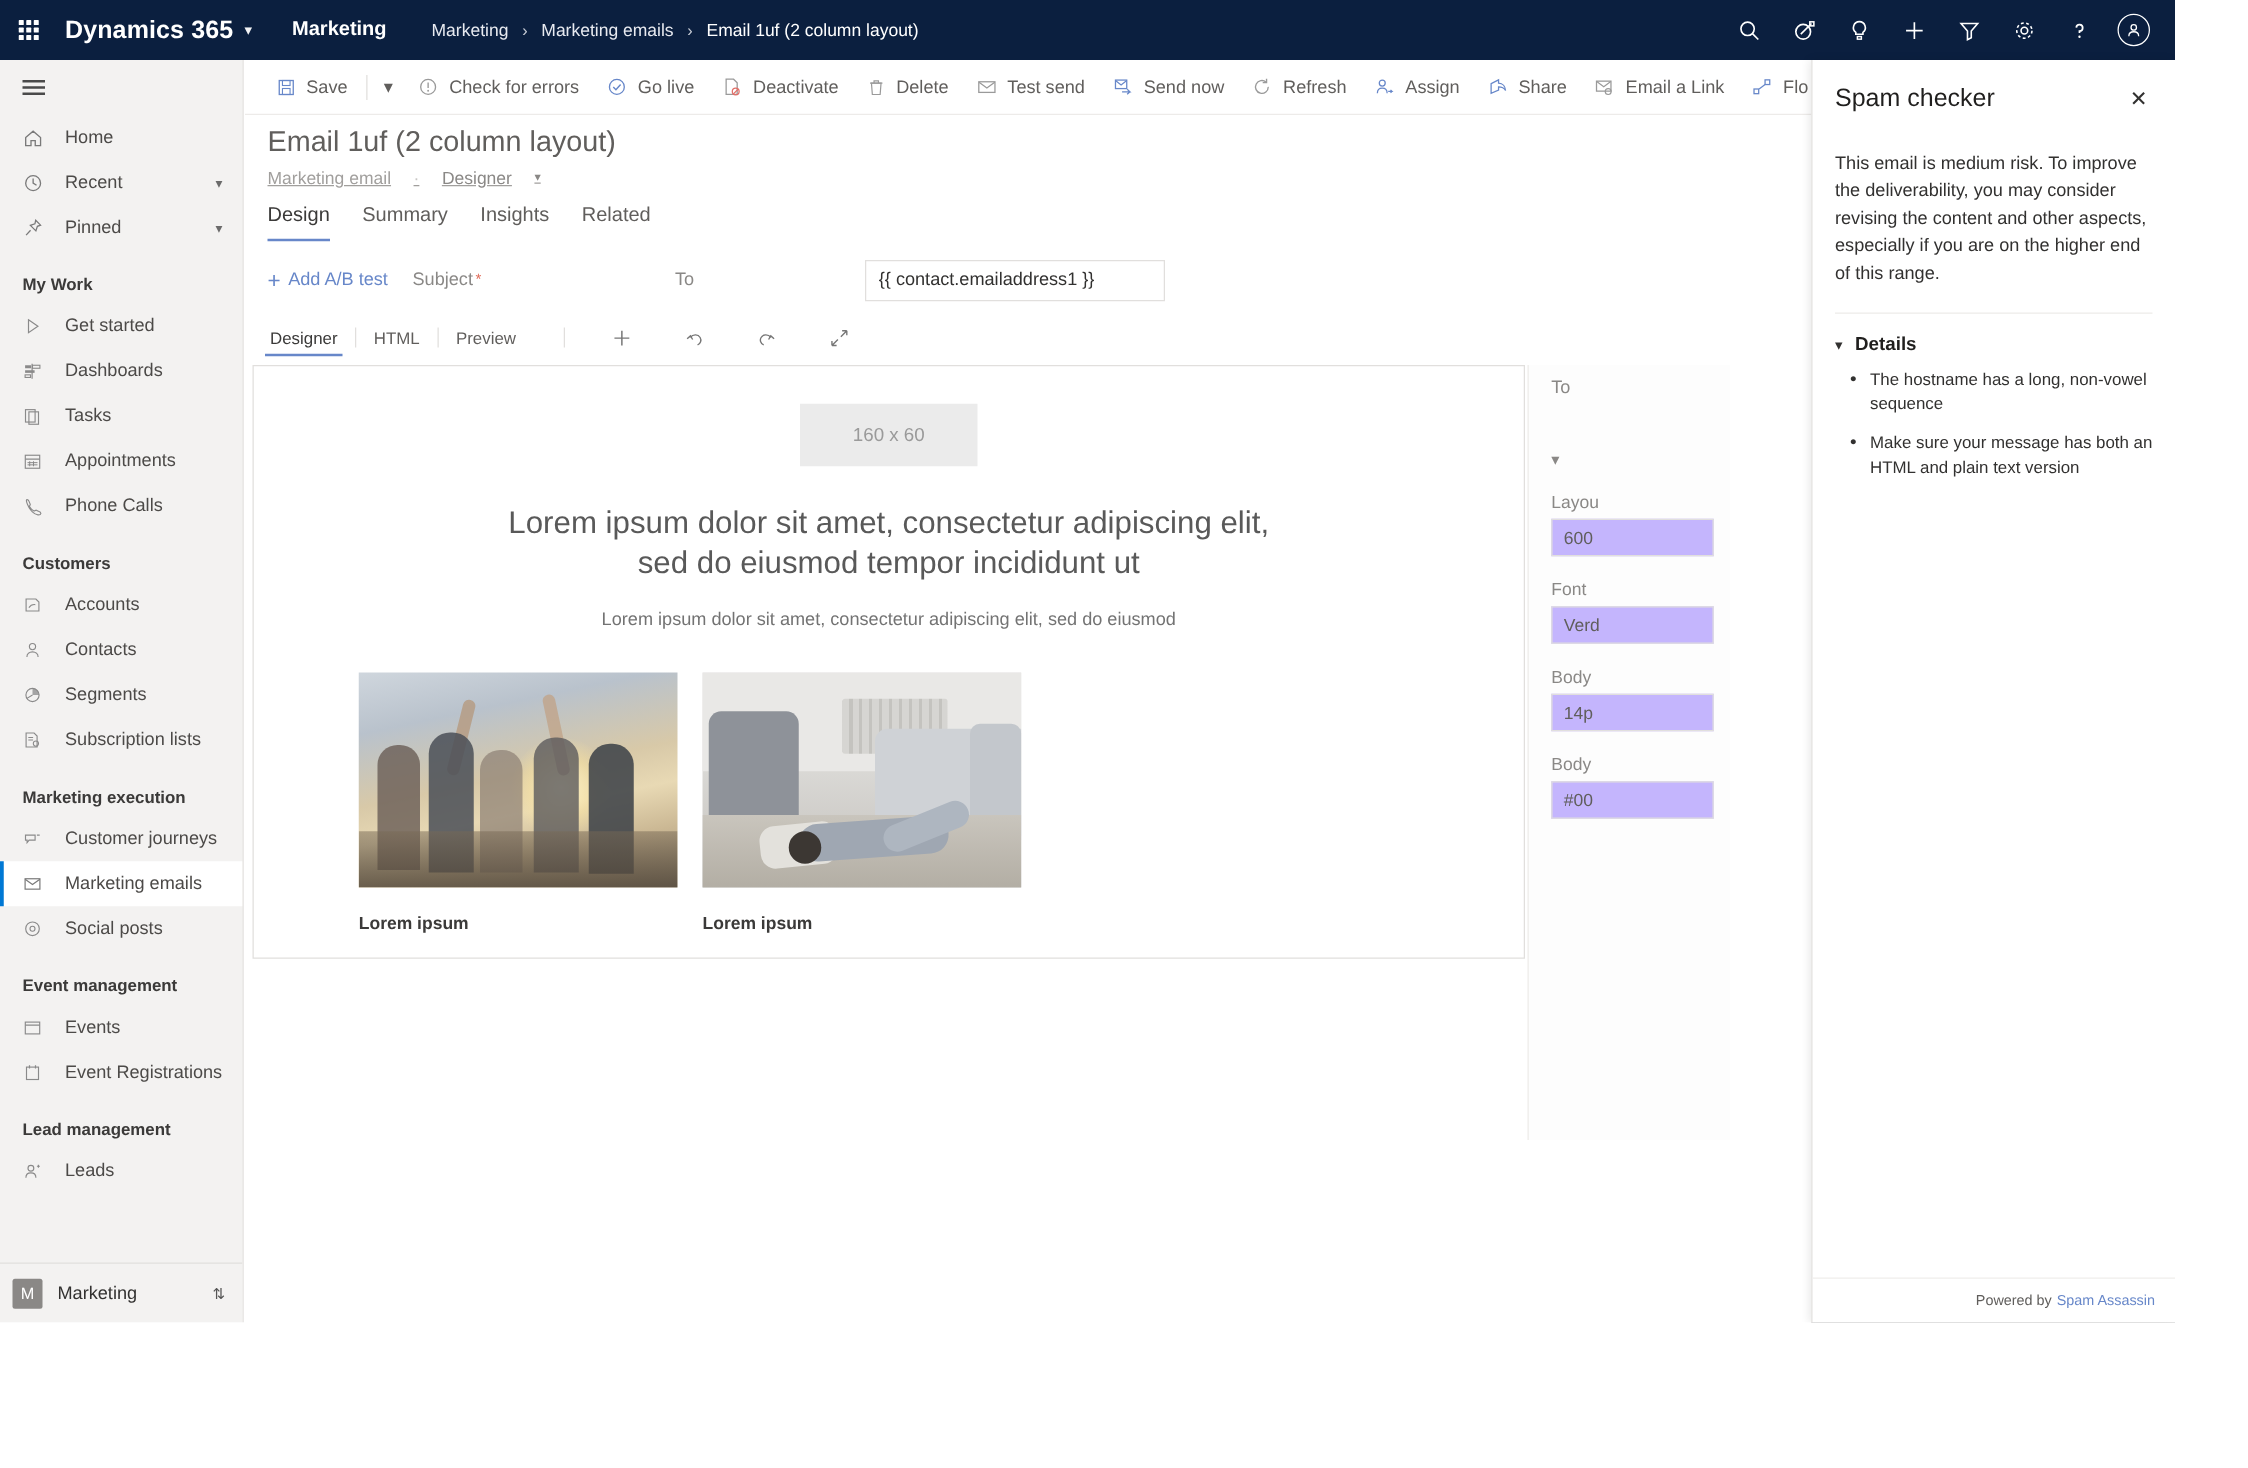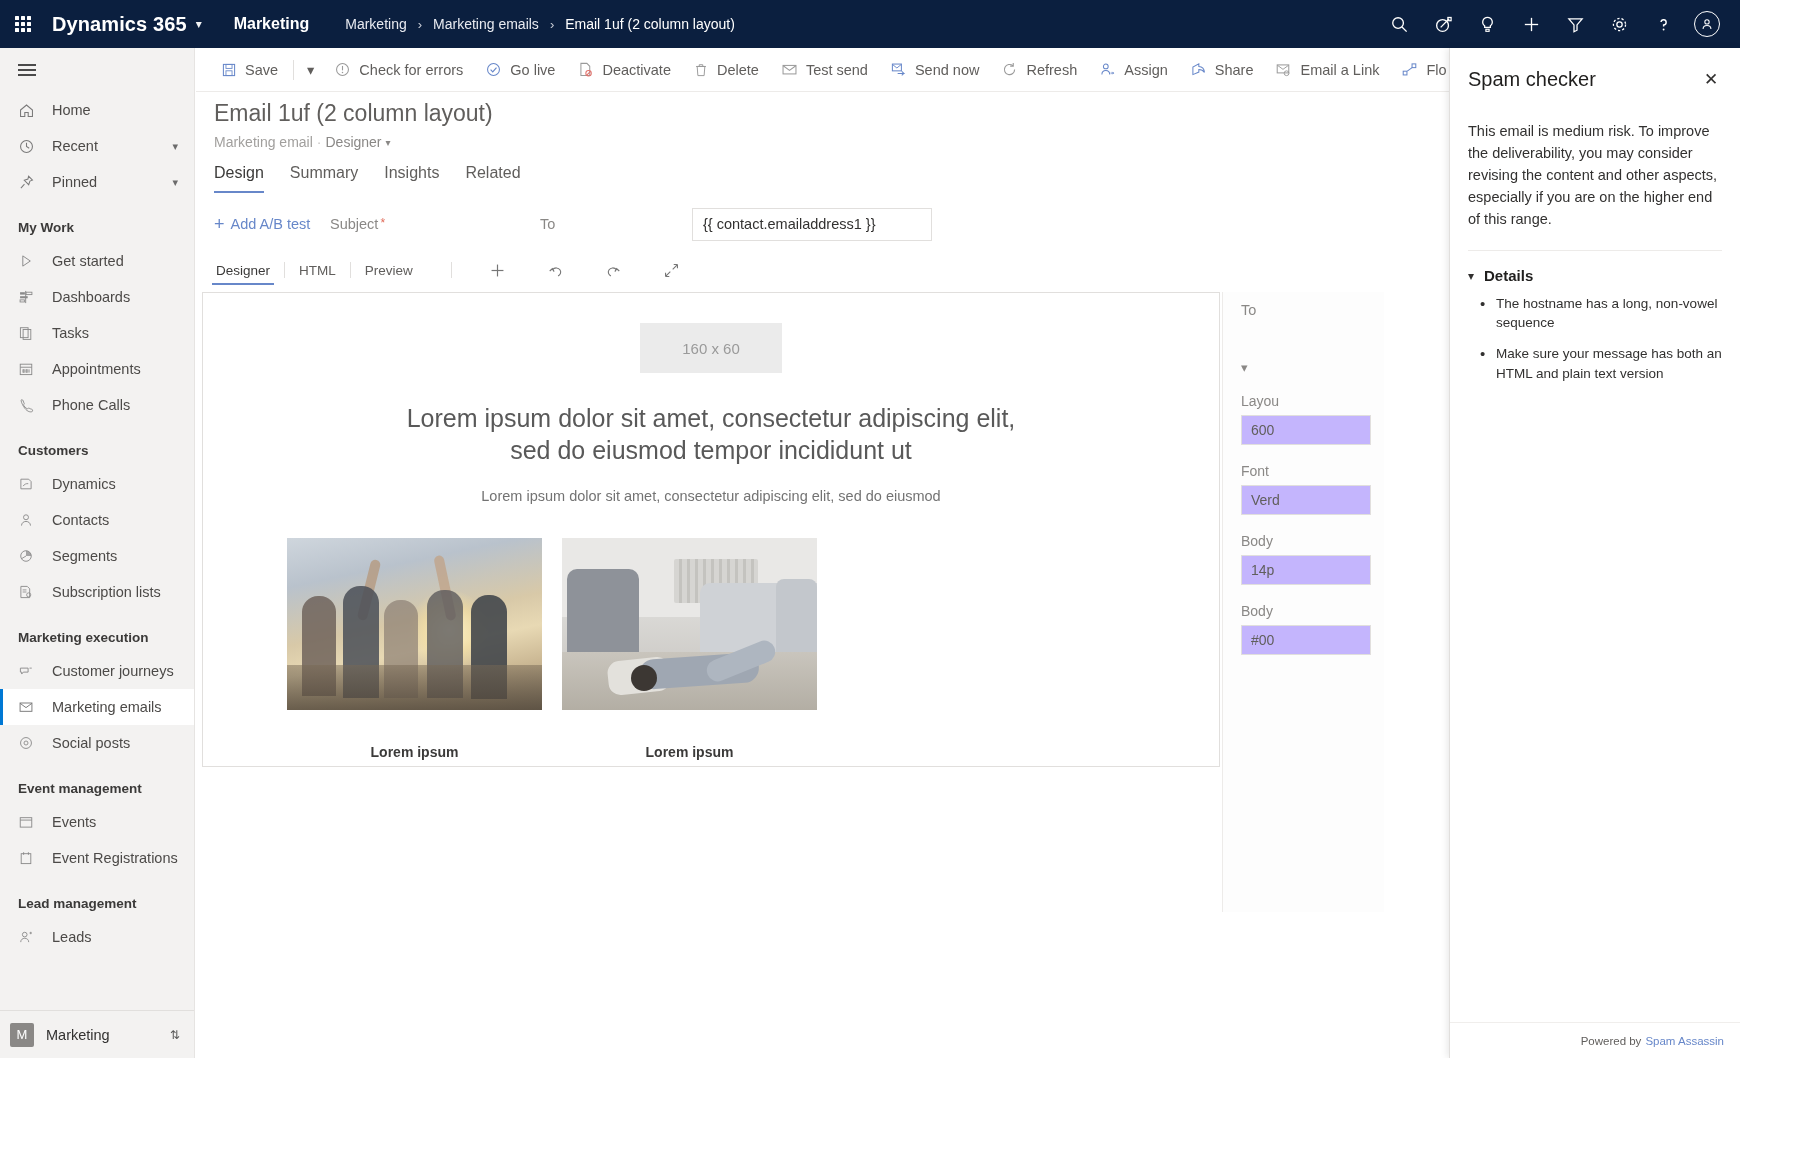--- a/index.html
+++ b/index.html
@@ -129,21 +129,21 @@
   .rec-header {
     position: absolute; top: 92px; left: 196px;
     width: 1544px; height: 72px; background: #ffffff;
   }
   .rec-title {
     position: absolute; left: 18px; top: 8px;
     font-size: 23px; color: #605e5c; font-weight: normal;
   }
   .rec-sub {
     position: absolute; left: 18px; top: 42px;
-    font-size: 14px; color: #a19f9d; display: flex; align-items: center; gap: 4px;
+    font-size: 14px; color: #a19f9d; display: flex; align-items: center; gap: 18px; text-decoration: underline;
   }
   .rec-sub .dot { color: #c8c6c4; }
   .rec-sub .desig { color: #8a8886; cursor: pointer; }
   .rec-sub .dchev { font-size: 10px; color: #8a8886; }
   .rec-right {
     position: absolute; right: 142px; top: 10px; text-align: left;
   }
   .rec-right .val { font-size: 14.5px; color: #605e5c; }
   .rec-right .lbl { font-size: 12.5px; color: #a19f9d; margin-top: 3px; }
 
@@ -220,21 +220,21 @@
   }
   .ep {
     text-align: center; font-size: 14.5px; color: #737373;
     margin-top: 22px;
   }
   .two-col {
     display: flex; gap: 20px; margin-top: 34px; padding: 0 28px;
   }
   .col { width: 255px; }
   .photo { width: 100%; height: 172px; overflow: hidden; position: relative; }
-  .cap { font-size: 14px; font-weight: bold; color: #3b3a39; margin-top: 34px; text-align: center; }
+  .cap { font-size: 14px; font-weight: bold; color: #3b3a39; margin-top: 20px; }
 
   
   .photoA { background: linear-gradient(168deg,#cfd6dd 0%,#b9c2cc 22%,#d8c9a8 48%,#e8d9b4 62%,#cbb894 78%,#9a8b72 100%); }
   .photoA .sun {
     position:absolute; left:48%; top:30%; width:80px; height:80px;
     border-radius:50%; background: radial-gradient(circle, rgba(255,244,200,.95) 0%, rgba(255,232,160,.45) 45%, rgba(255,230,160,0) 72%);
   }
   .photoA .g1 { position:absolute; left:6%; top:34%; width:34px; height:100px; background:#6b5f58; border-radius:16px 16px 0 0; opacity:.82;}
   .photoA .g2 { position:absolute; left:22%; top:28%; width:36px; height:112px; background:#4a4f57; border-radius:17px 17px 0 0; opacity:.85;}
   .photoA .g3 { position:absolute; left:38%; top:36%; width:34px; height:98px; background:#8b7f74; border-radius:16px 16px 0 0; opacity:.7;}
@@ -559,21 +559,21 @@
     </div>
 
     <div class="nav-group">Customers</div>
     <div class="nav-item">
       <span class="nav-ico">
         <svg width="16" height="16" viewBox="0 0 20 20">
             <path d="M3.6 4h9.8l3 3v9H3.6z" fill="none" stroke="#8a8a8a" stroke-width="1.15"></path>
             <path d="M6.4 12.6c1.6-2.4 4-3.4 6.4-3" fill="none" stroke="#8a8a8a" stroke-width="1.1"></path>
           </svg>
       </span>
-      <span>Dynamics</span>
+      <span>Accounts</span>
     </div>
     <div class="nav-item">
       <span class="nav-ico">
         <svg width="16" height="16" viewBox="0 0 20 20">
             <circle cx="10" cy="6.6" r="3.1" fill="none" stroke="#8a8a8a" stroke-width="1.15"></circle>
             <path d="M4.4 17c0-3.2 2.5-5.2 5.6-5.2s5.6 2 5.6 5.2" fill="none" stroke="#8a8a8a" stroke-width="1.15"></path>
           </svg>
       </span>
       <span>Contacts</span>
     </div>

